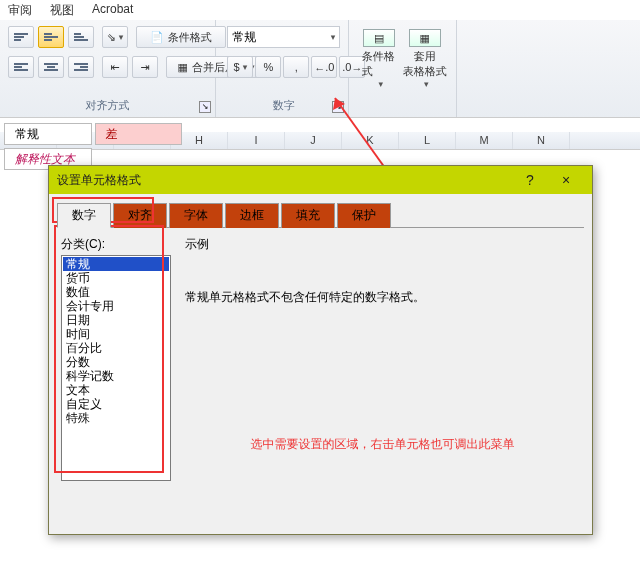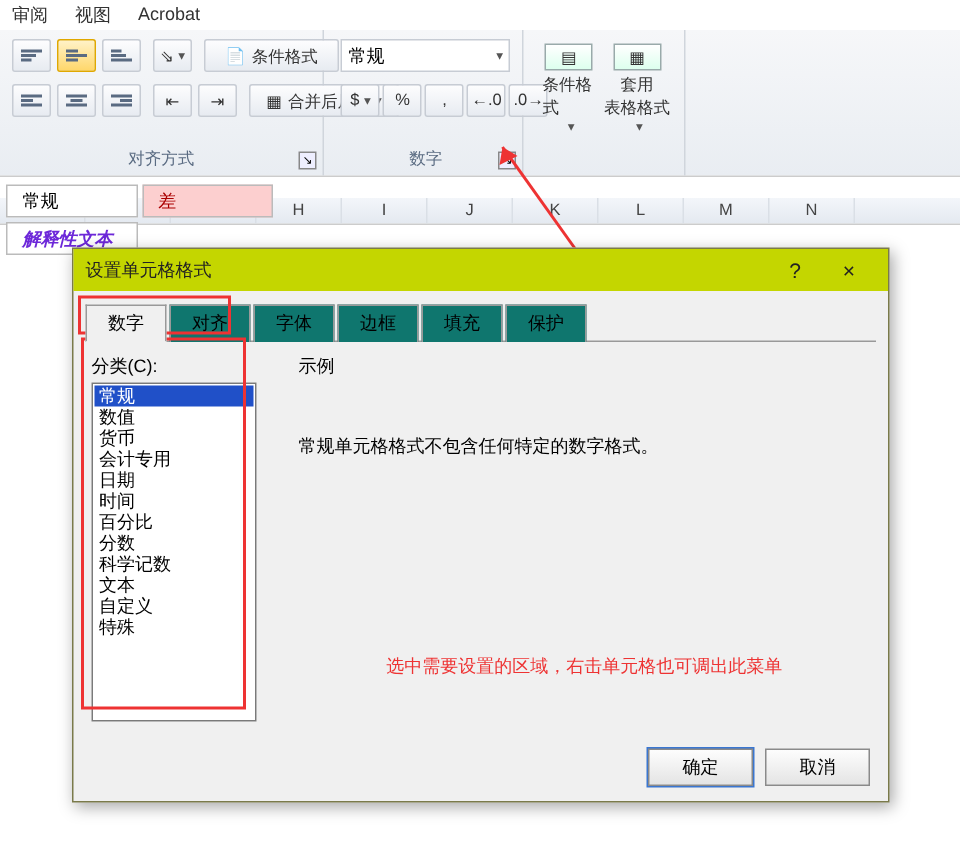--- a/index.html
+++ b/index.html
@@ -14,45 +14,45 @@
   .rbtn { border: 1px solid #c7ccd4; background: linear-gradient(#fdfdfe,#e7ebf1); border-radius: 2px; height: 22px; min-width: 26px; display: inline-flex; align-items: center; justify-content: center; font-size: 11px; color: #333; padding: 0 4px; }
   .rbtn.sel { background: linear-gradient(#fff2c8,#ffd76b); border-color: #e0a800; }
   .icon-align-bars { width: 14px; height: 10px; display: inline-block; }
   .icon-align-bars span { display:block; height:2px; background:#5a6b82; margin:1px 0; }
   .big-btn { width: 46px; height: 66px; border:1px solid transparent; border-radius:2px; display:inline-flex; flex-direction:column; align-items:center; justify-content:flex-start; padding-top:4px; font-size:11px; color:#333; }
   .big-btn .ico { width:32px; height:32px; border:1px solid #9aa; background:linear-gradient(#fff,#dfe); margin-bottom:2px; display:flex; align-items:center; justify-content:center; }
   .style-cell { border:1px solid #bbb; padding:3px 10px; font-size:12px; min-width:80px; height:22px; display:inline-flex; align-items:center; }
   .style-cell.normal { background:#fff; color:#000; }
   .style-cell.bad { background:#fccfcf; color:#a00; }
   .style-cell.check { background:#a5a5a5; color:#fff; font-weight:bold; }
-  .style-cell.expl { background:#fff; color:#6d28d9; font-style:italic;font-weight:bold; }
+  .style-cell.expl { background:#fff; color:#be185d; font-style:italic; }
   .dialog-launcher { position:absolute; right:4px; bottom:4px; width:12px; height:12px; border:1px solid #888; background:#eef; font-size:8px; line-height:10px; text-align:center; }
   .dropdown-box { border:1px solid #c7ccd4; background:#fff; height:22px; min-width:90px; display:flex; align-items:center; padding:0 4px; justify-content:space-between; font-size:12px; }
 
   
   .colhdr { display:flex; height:18px; background:linear-gradient(#f3f6fa,#e4e9f0); border-bottom:1px solid #ccc; font-size:11px; color:#444; margin-top:14px;}
   .colhdr div { width:57px; text-align:center; border-right:1px solid #dadfe6; line-height:17px; }
 
   
   .red-arrow { position:absolute; left:315px; top:88px; width:120px; height:90px; pointer-events:none; }
 
   
   .dialog { position:absolute; left:48px; top:165px; width:545px; height:370px; border:1px solid #7a7a4a; background:#f0f0f0; box-shadow:2px 3px 10px rgba(0,0,0,.35); }
   .dlg-title { height:28px; background:#c4d600; display:flex; align-items:center; padding:0 8px; font-size:12px; color:#222; justify-content:space-between; }
   .dlg-title-right { display:flex; gap:0; }
   .title-btn { width:36px; height:22px; display:flex; align-items:center; justify-content:center; font-size:14px; color:#222; }
   .tabstrip { display:flex; gap:0; padding:8px 8px 0 8px; }
-  .dtab { border:1px solid #999; border-bottom:none; background:#0f766e; padding:3px 14px; font-size:12px; margin-right:2px; position:relative; top:1px; }
+  .dtab { border:1px solid #999; border-bottom:none; background:#c2410c; padding:3px 14px; font-size:12px; margin-right:2px; position:relative; top:1px; }
   .dtab.active { background:#f0f0f0; border-bottom:1px solid #f0f0f0; z-index:2; }
   .tabstrip-line { border-top:1px solid #999; margin:0 8px; }
   .redbox { border:2px solid #e33; position:absolute; pointer-events:none; }
   .redbox.tabs { left:52px; top:197px; width:102px; height:26px; }
   .redbox.list { left:54px; top:225px; width:110px; height:248px; }
 
-  .dlg-body { display:flex; padding:8px 12px; gap:28px; height:280px; }
+  .dlg-body { display:flex; padding:8px 12px; gap:14px; height:280px; }
   .cat-col { width:110px; }
   .cat-label { font-size:12px; margin-bottom:2px; }
   .cat-list { border:1px solid #7a7a7a; background:#fff; height:226px; overflow:hidden; padding:1px; font-size:12px; line-height:14px; }
   .cat-list div { padding:0 3px; white-space:nowrap; }
   .cat-list .sel { background:#2050c8; color:#fff; }
   .right-col { flex:1; font-size:12px; }
   .sample-label { margin-bottom:6px; }
   .sample-box { border:1px solid transparent; height:16px; margin-bottom:14px; }
   .desc { color:#000; }
   .red-note { color:#e33; text-align:center; margin-top:130px; font-size:12px; }
@@ -227,41 +227,37 @@
     <div class="dtab">填充</div>
     <div class="dtab">保护</div>
   </div>
   <div class="tabstrip-line"></div>
 
   <div class="dlg-body">
     <div class="cat-col">
       <div class="cat-label">分类(C):</div>
       <div class="cat-list">
         <div class="sel">常规</div>
+        <div>货币</div>
         <div>数值</div>
-        <div>货币</div>
         <div>会计专用</div>
         <div>日期</div>
         <div>时间</div>
         <div>百分比</div>
         <div>分数</div>
         <div>科学记数</div>
         <div>文本</div>
         <div>自定义</div>
         <div>特殊</div>
       </div>
     </div>
     <div class="right-col">
       <div class="sample-label">示例</div>
       <div class="sample-box"></div>
       <div class="desc">常规单元格格式不包含任何特定的数字格式。</div>
       <div class="red-note">选中需要设置的区域，右击单元格也可调出此菜单</div>
     </div>
   </div>
 
-  <div class="dlg-buttons">
-    <button class="dlg-btn default">确定</button>
-    <button class="dlg-btn">取消</button>
-  </div>
 </div>
 
 <div class="redbox tabs"></div>
 <div class="redbox list"></div>
 
 </body></html>

